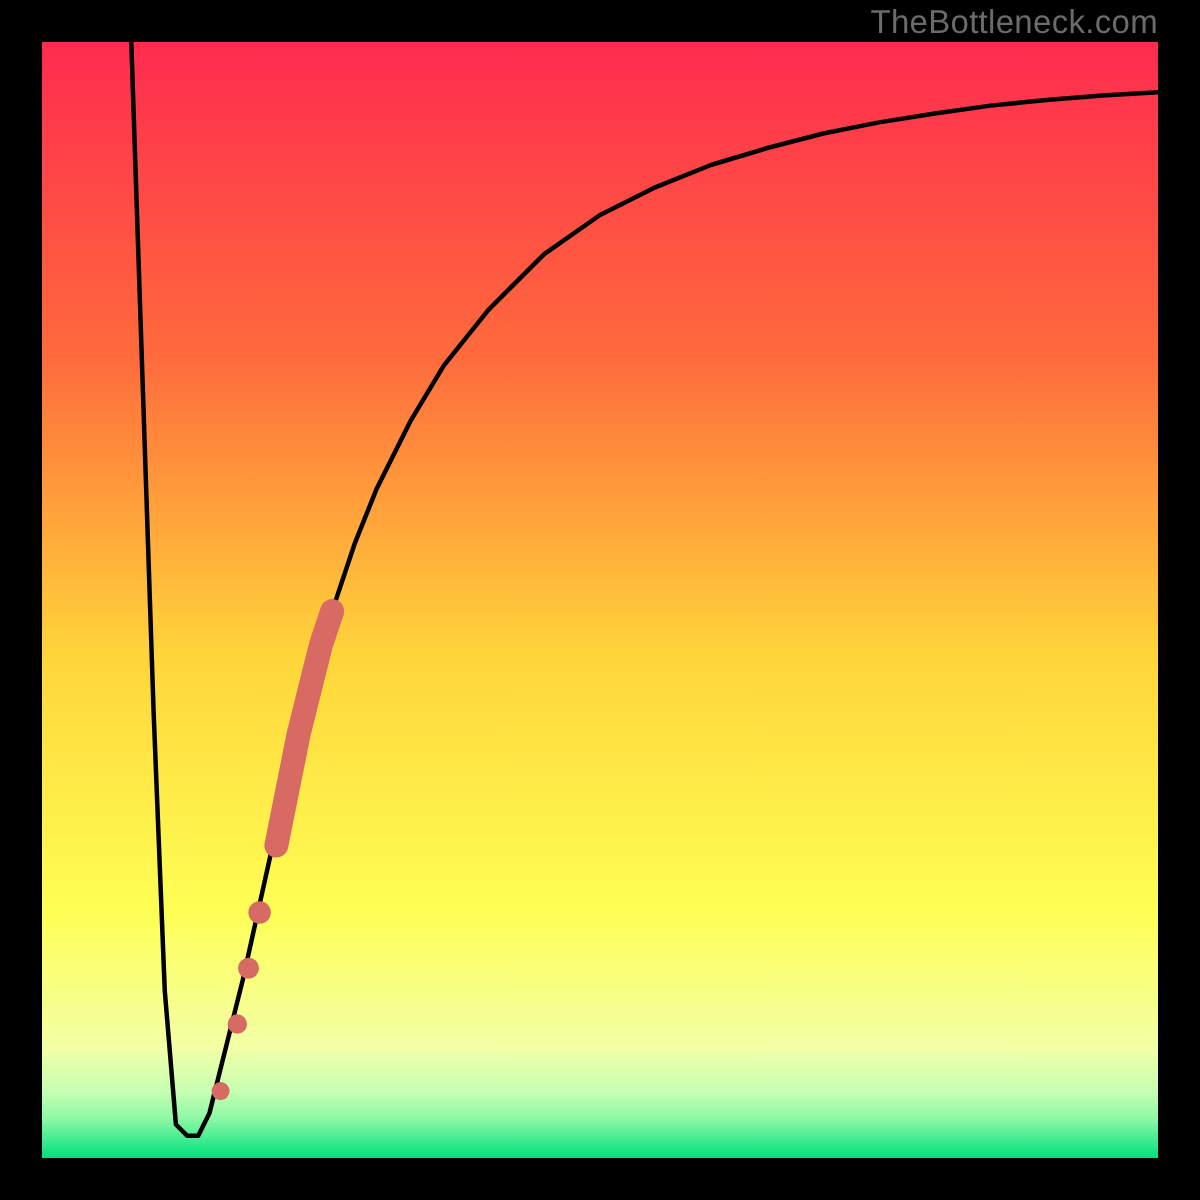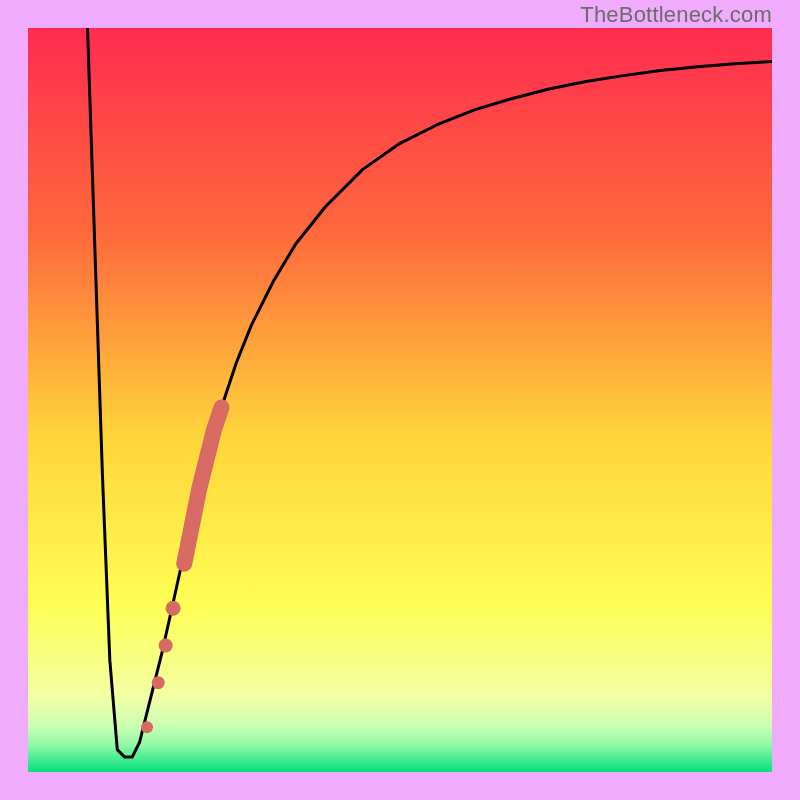--- a/index.html
+++ b/index.html
@@ -6,21 +6,21 @@
     margin: 0;
     padding: 0;
     width: 800px;
     height: 800px;
     overflow: hidden;
   }
   .chart-container {
     position: relative;
     width: 800px;
     height: 800px;
-    background: #f0abfc;
+    background: #000000;
   }
   .plot-area {
     position: absolute;
     left: 28px;
     top: 28px;
     width: 744px;
     height: 744px;
     overflow: hidden;
   }
   .gradient-bg {

